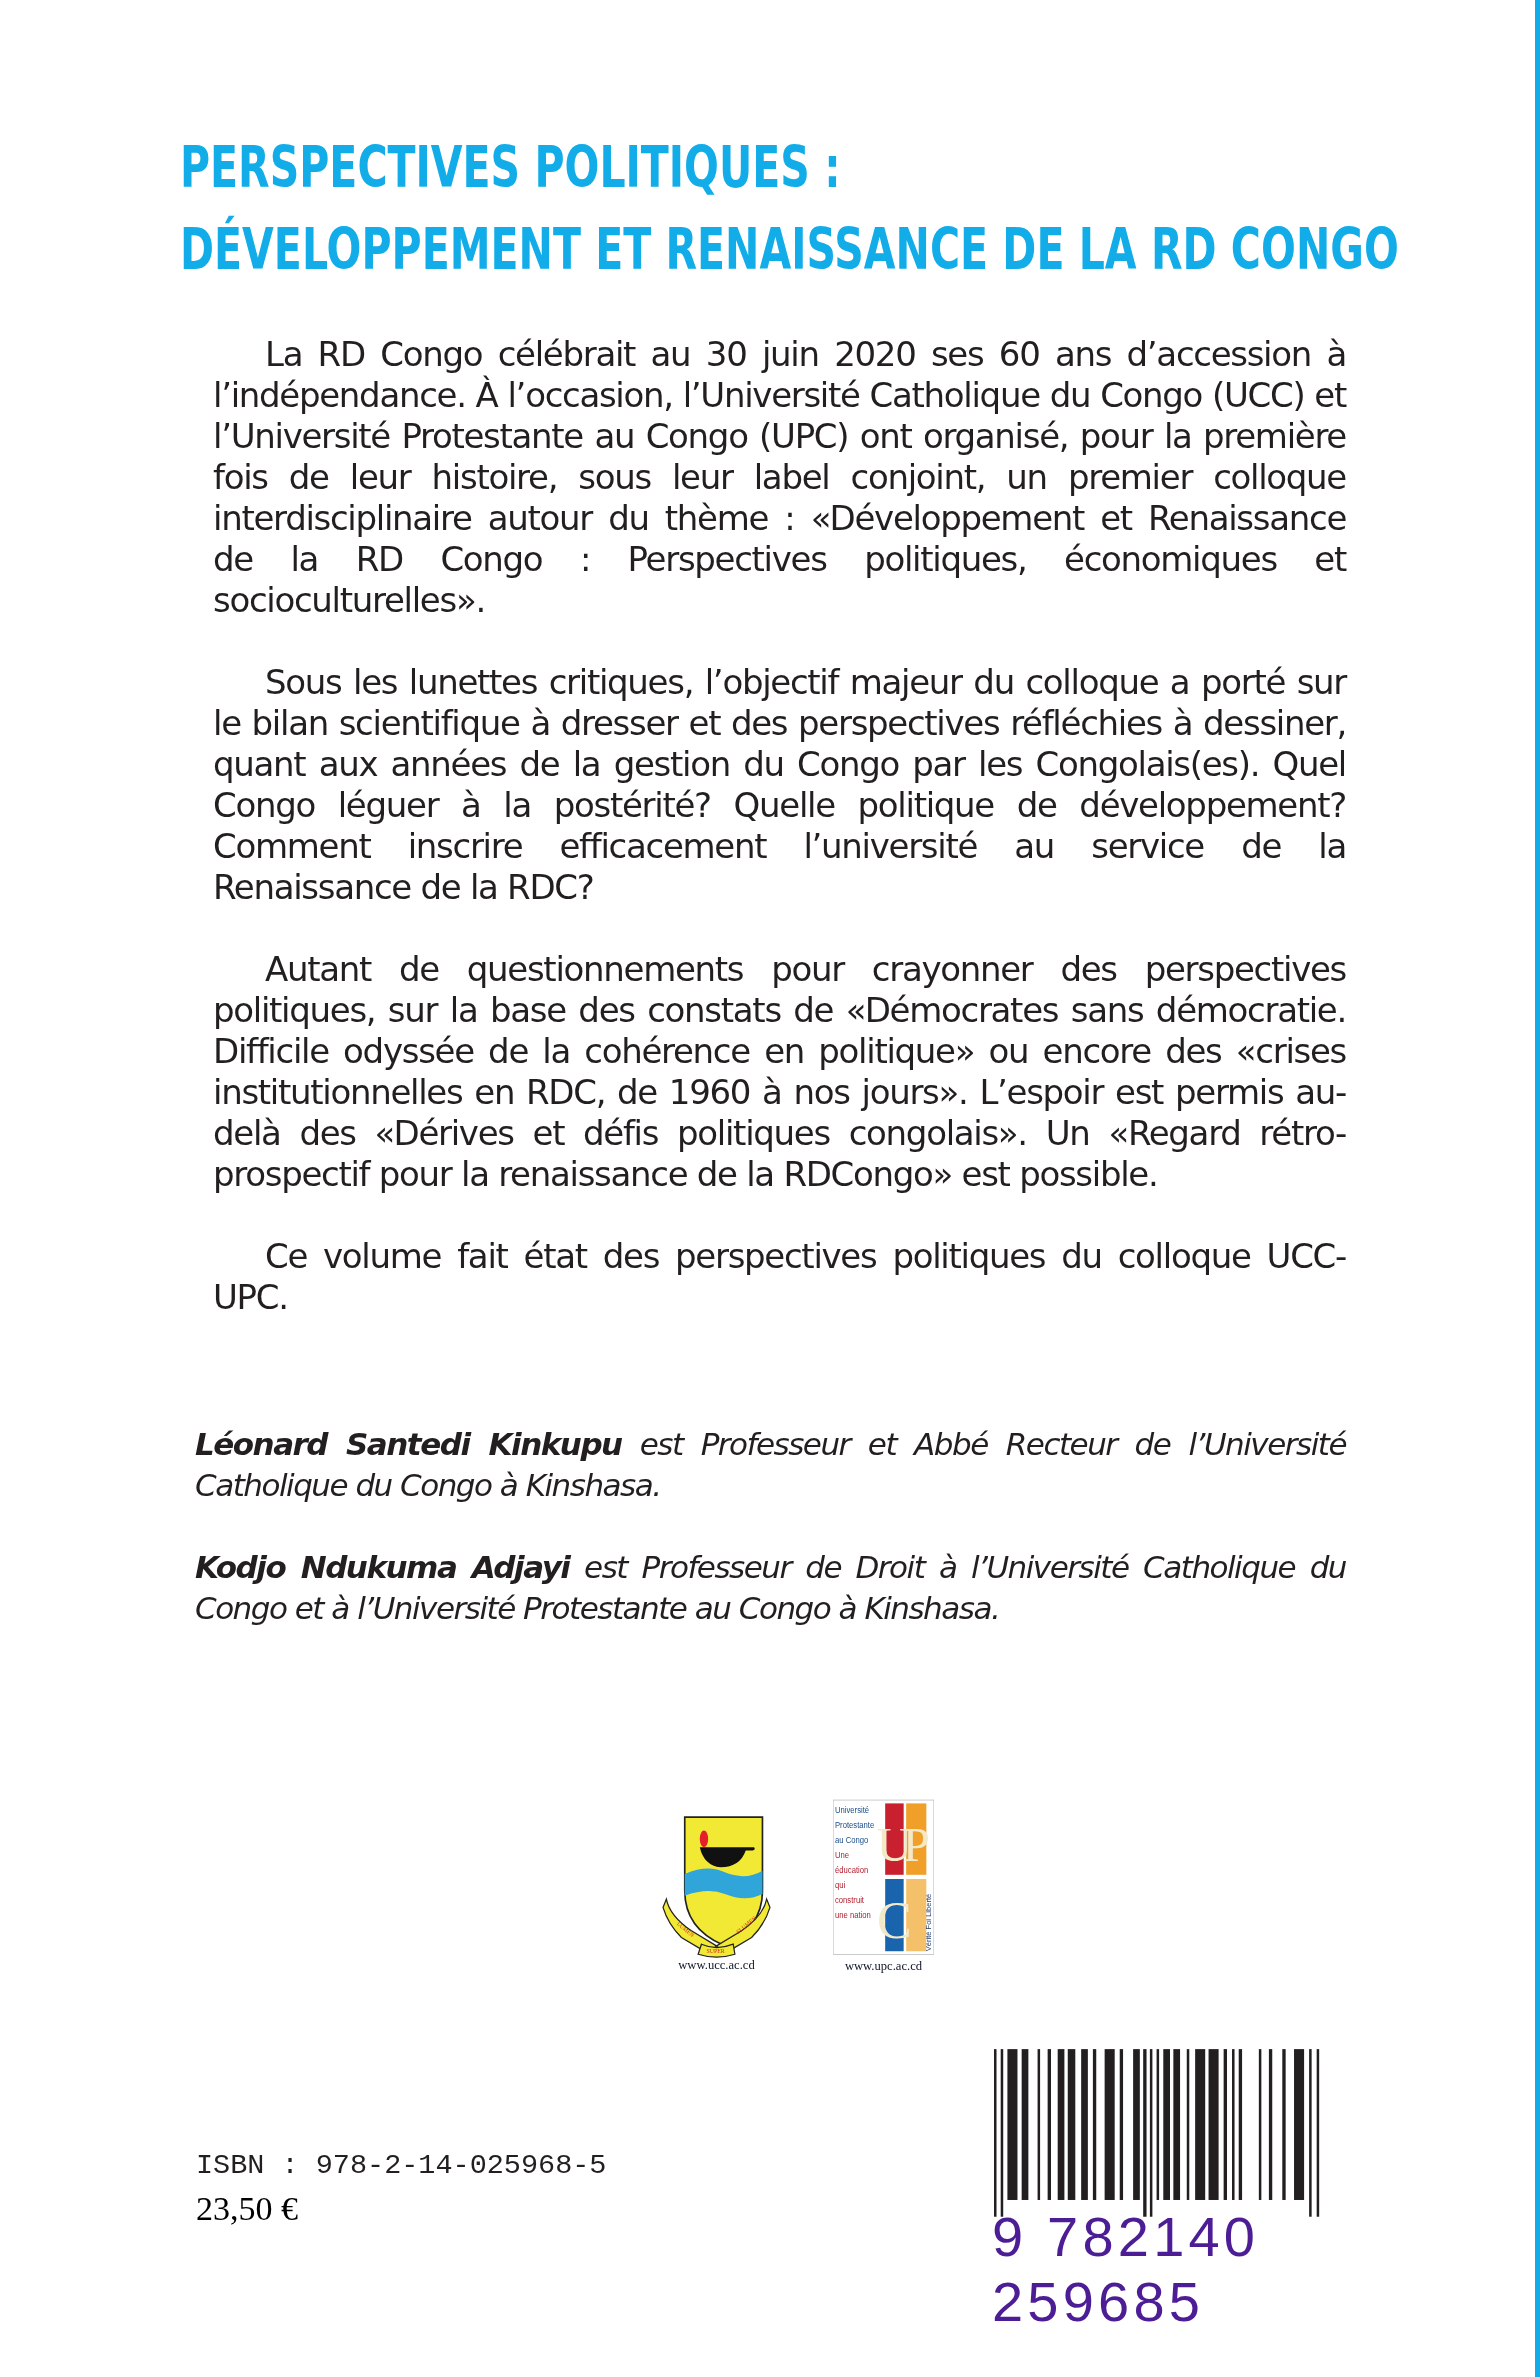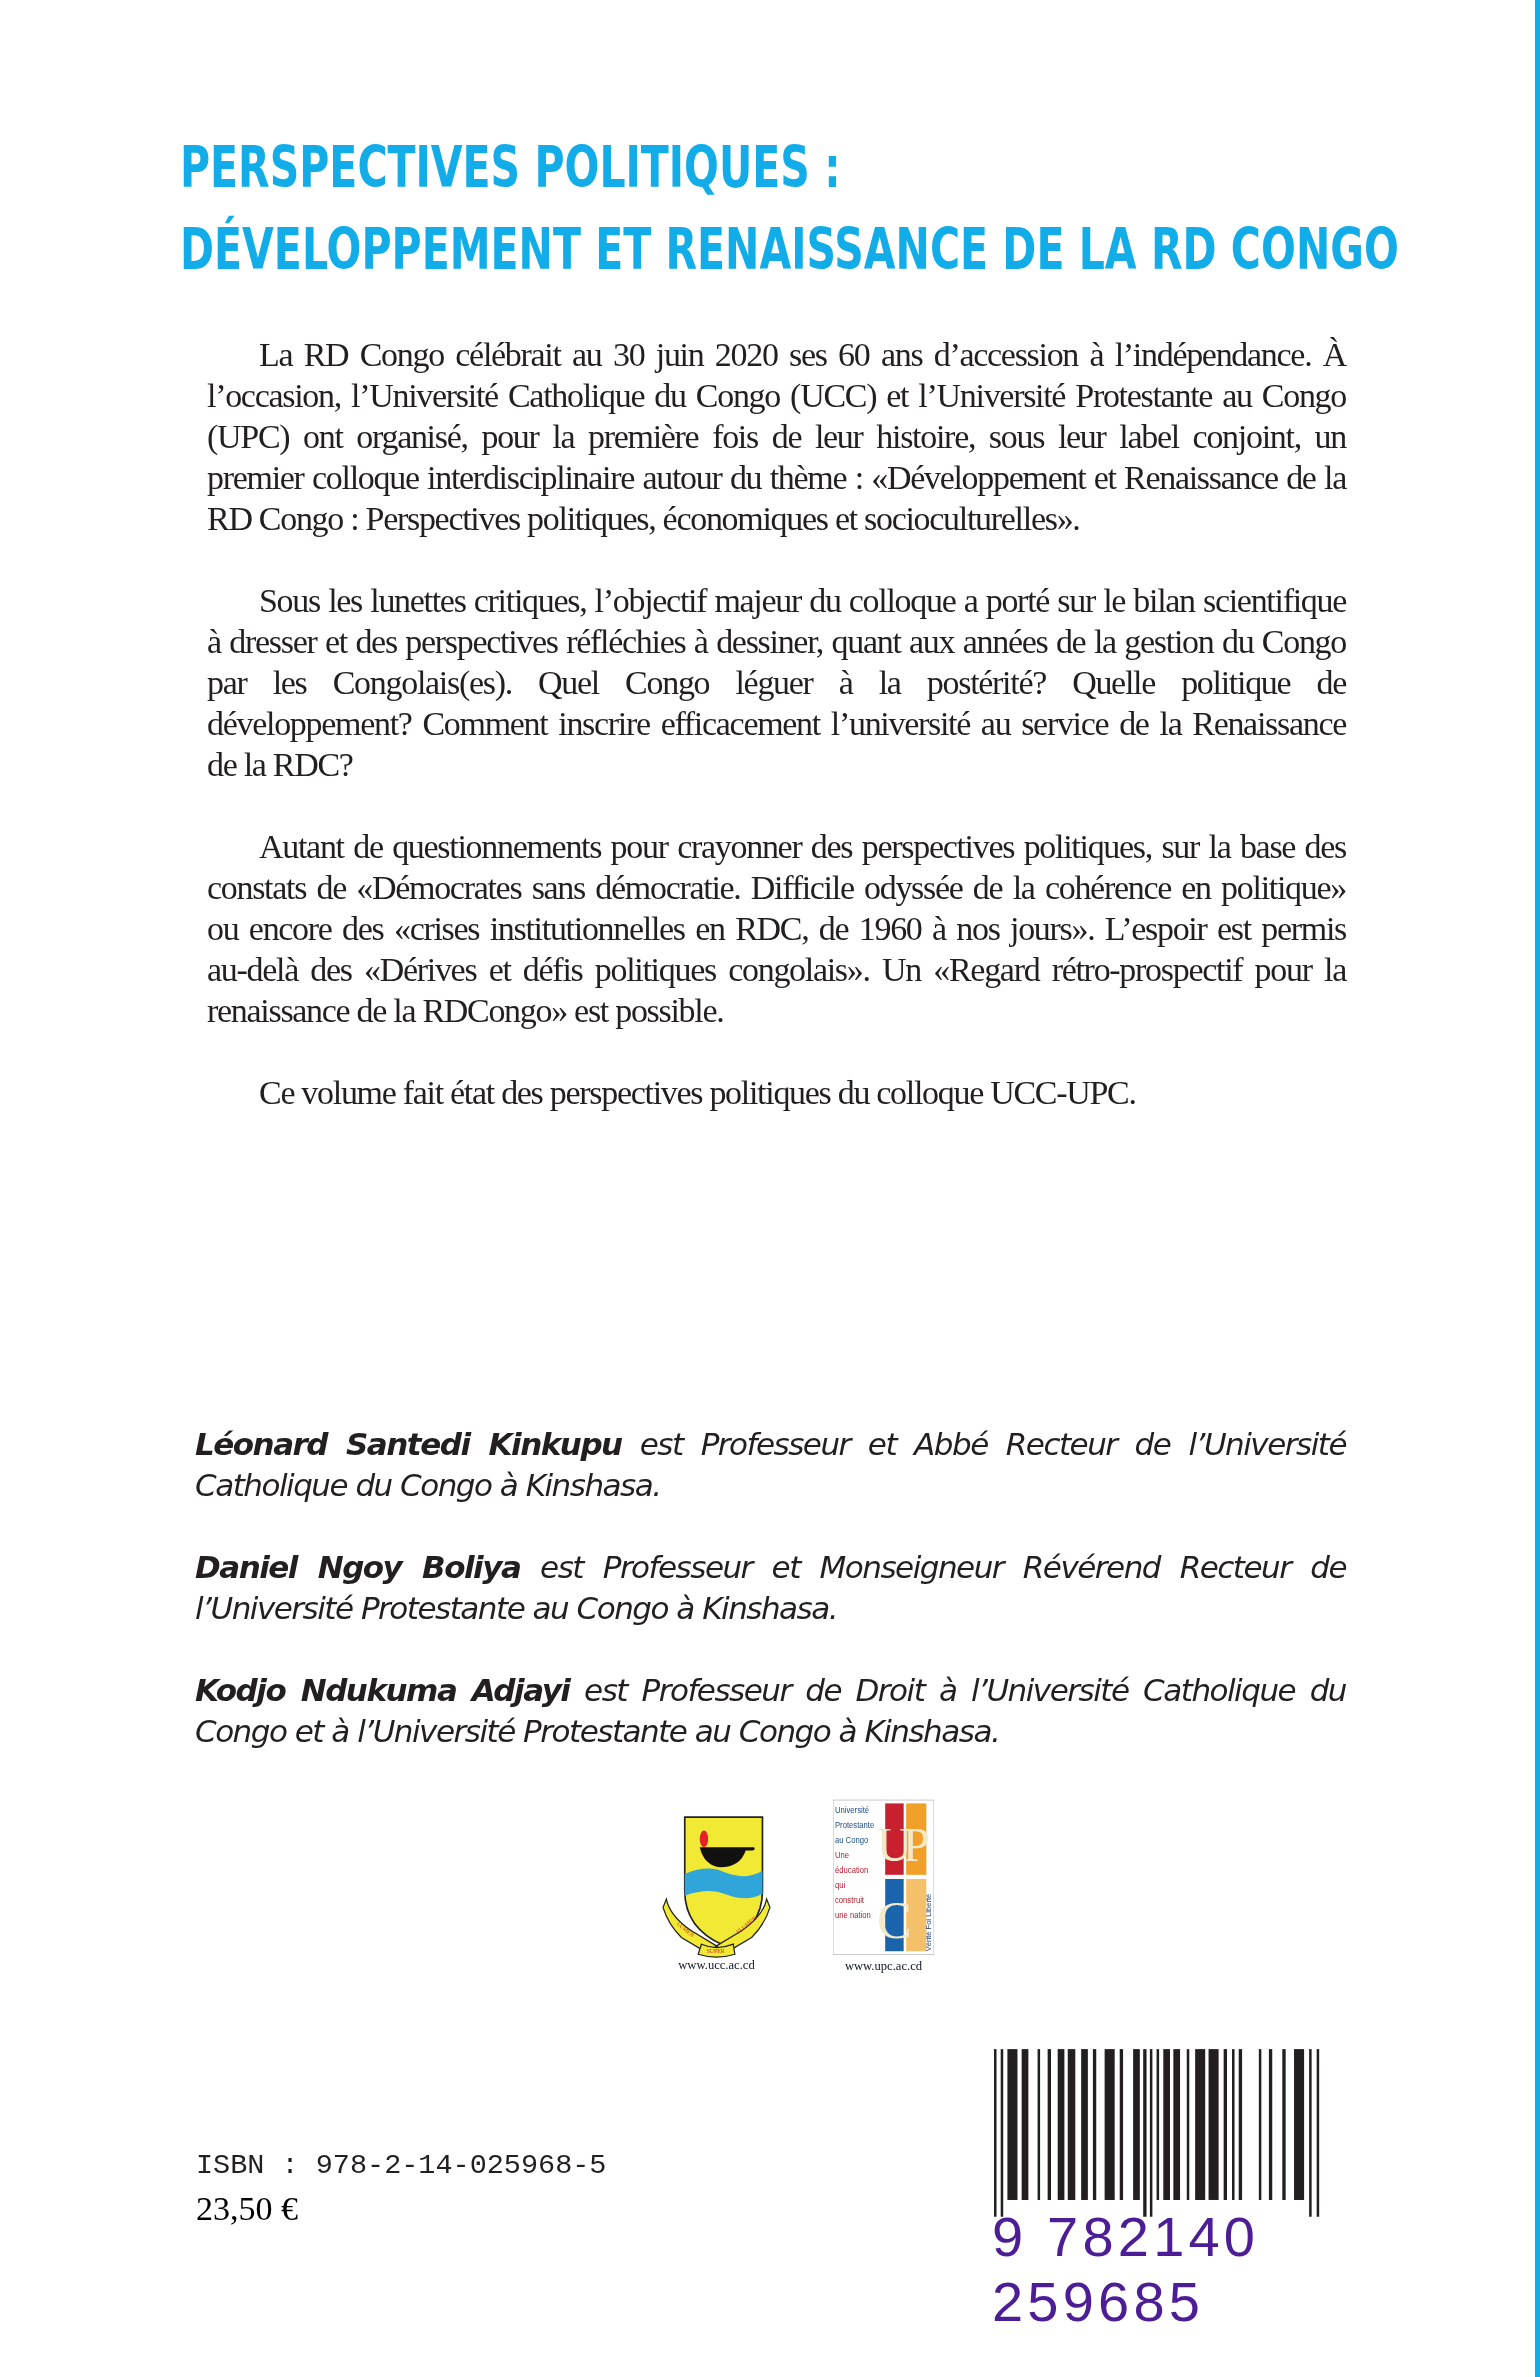--- a/index.html
+++ b/index.html
@@ -15,21 +15,21 @@
     font-family:"DejaVu Sans","Liberation Sans",sans-serif;
     transform:scaleX(0.72); transform-origin:left top; letter-spacing:0px;
   }
   .title div { white-space:nowrap; }
   .body {
     position:absolute; left:195px; top:334px; width:1151px;
     font-size:34px; line-height:41px; text-align:justify;
     font-family:"DejaVu Sans","Liberation Sans",sans-serif;
     letter-spacing:-1.3px; word-spacing:0px;
   }
-  .body p { margin:0 0 41px 12px; text-indent:52px;font-family:Liberation Serif, serif; }
+  .body p { margin:0 0 41px 18px; text-indent:52px; }
   .authors {
     position:absolute; left:195px; top:1424px; width:1151px;
     font-size:31px; line-height:41px; text-align:justify; font-style:italic;
     font-family:"DejaVu Sans","Liberation Sans",sans-serif; letter-spacing:-1.5px;
   }
   .authors p { margin:0 0 41px 0; }
   .authors b { font-weight:bold; }
   .logo-ucc { position:absolute; left:658px; top:1790px; width:117px; height:189px; }
   .logo-ucc .url, .logo-upc .url {
     position:absolute; left:0; width:100%; text-align:center;
@@ -58,21 +58,20 @@
 
 <div class="body">
   <p>La RD Congo célébrait au 30 juin 2020 ses 60 ans d’accession à l’indépendance. À l’occasion, l’Université Catholique du Congo (UCC) et l’Université Protestante au Congo (UPC) ont organisé, pour la première fois de leur histoire, sous leur label conjoint, un premier colloque interdisciplinaire autour du thème : «Développement et Renaissance de la RD Congo : Perspectives politiques, économiques et socioculturelles».</p>
   <p>Sous les lunettes critiques, l’objectif majeur du colloque a porté sur le bilan scientifique à dresser et des perspectives réfléchies à dessiner, quant aux années de la gestion du Congo par les Congolais(es). Quel Congo léguer à la postérité? Quelle politique de développement? Comment inscrire efficacement l’université au service de la Renaissance de la RDC?</p>
   <p>Autant de questionnements pour crayonner des perspectives politiques, sur la base des constats de «Démocrates sans démocratie. Difficile odyssée de la cohérence en politique» ou encore des «crises institutionnelles en RDC, de 1960 à nos jours». L’espoir est permis au-delà des «Dérives et défis politiques congolais». Un «Regard rétro-prospectif pour la renaissance de la RDCongo» est possible.</p>
   <p>Ce volume fait état des perspectives politiques du colloque UCC-UPC.</p>
 </div>
 
 <div class="authors">
   <p><b>Léonard Santedi Kinkupu</b><span> est Professeur et Abbé Recteur de l’Université Catholique du Congo à Kinshasa.</span></p>
-  <p><b>Daniel Ngoy Boliya</b><span> est Professeur et Monseigneur Révérend Recteur de l’Université Protestante au Congo à Kinshasa.</span></p>
   <p><b>Kodjo Ndukuma Adjayi</b><span> est Professeur de Droit à l’Université Catholique du Congo et à l’Université Protestante au Congo à Kinshasa.</span></p>
 </div>
 
 <div class="logo-ucc">
   <svg width="117" height="168" viewBox="0 0 140 200">
     <path d="M32 32 L125 32 L125 120 Q125 165 78 185 Q32 165 32 120 Z" fill="#f2e934" stroke="#222" stroke-width="2"></path>
     <path d="M32 100 Q60 88 80 98 Q105 108 125 96 L125 124 Q105 134 80 124 Q60 116 32 126 Z" fill="#2fa5da"></path>
     <ellipse cx="55" cy="58" rx="5" ry="10" fill="#e5202a"></ellipse>
     <path d="M50 68 L115 68 Q118 72 110 72 L105 72 Q98 92 75 92 Q55 90 50 68 Z" fill="#111"></path>
     <path d="M10 130 Q14 150 40 168 L70 186 L60 195 L28 176 Q12 160 6 140 Z" fill="#f2e934" stroke="#222" stroke-width="1.5"></path>

